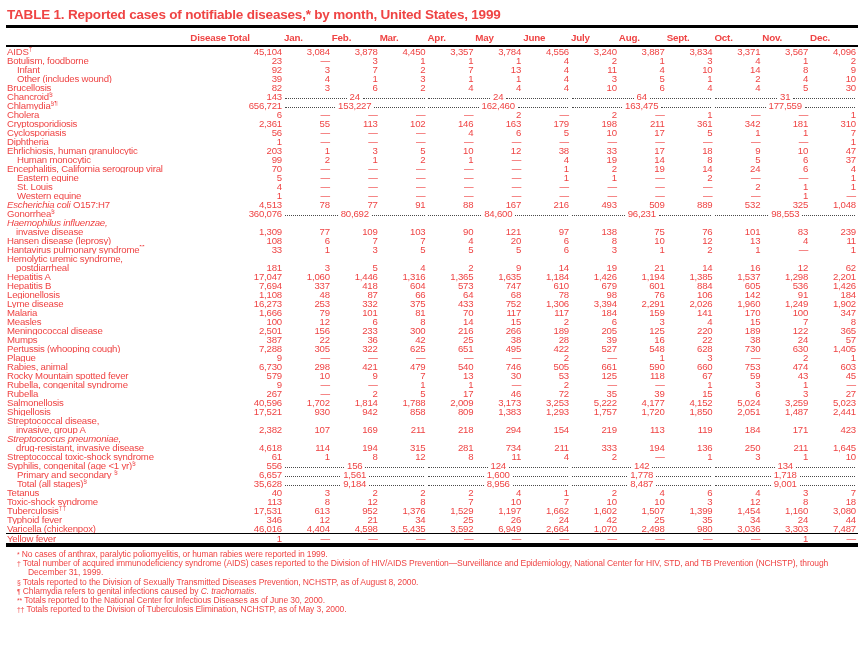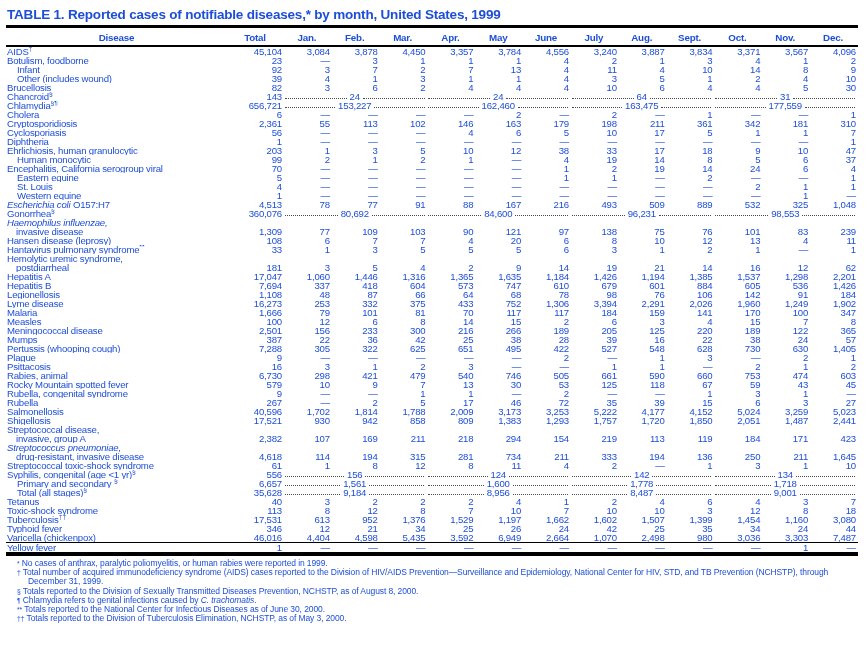--- a/index.html
+++ b/index.html
@@ -1,25 +1,25 @@
 <!DOCTYPE html>
 <html><head>
 <meta charset="utf-8">
 <style>
   html,body{margin:0;padding:0;background:#fff;}
   .page{width:867px;height:652px;box-sizing:border-box;padding:5px 9px 0 6px;
-        font-family:"Liberation Sans","DejaVu Sans",sans-serif;color:#1d4ed8;overflow:hidden;}
+        font-family:"Liberation Sans","DejaVu Sans",sans-serif;color:#ef4444;overflow:hidden;}
   .title{font-size:13.5px;font-weight:bold;letter-spacing:-0.2px;
          padding:2px 0 3px 1px;border-bottom:3px solid #000;margin:0;}
   .tablewrap{border-bottom:4px solid #000;}
   table{width:100%;border-collapse:collapse;table-layout:fixed;}
   col.c-disease{width:222px;} col.c-total{width:56px;}
-  thead th{font-size:9.8px;line-height:11px;font-weight:bold;text-align:center;
+  thead th{font-size:9.8px;line-height:11px;font-weight:bold;text-align:left;
            letter-spacing:-0.2px;padding:4px 2px 2px 0;border-bottom:2.5px solid #000;white-space:nowrap;}
-  thead th.disease{text-align:center;padding-left:1px;}
+  thead th.disease{text-align:right;padding-left:1px;}
   tbody td{font-size:9.6px;line-height:9px;text-align:right;vertical-align:bottom;
            padding:0 2px 0 0;white-space:nowrap;letter-spacing:-0.2px;}
   tbody td.disease{text-align:left;padding-left:1px;overflow:hidden;}
   tbody td.disease.ind{padding-left:11px;}
   .l2{padding-left:9px;}
   sup{font-size:6.8px;line-height:0;letter-spacing:0;}
   tr.toprule td{border-top:1px solid #000;}
   td.q .lead{display:flex;align-items:flex-end;}
   .lead span{padding:0 2px;flex:0 0 auto;}
   .lead::before,.lead::after{content:"";flex:1 1 auto;border-bottom:1.5px dotted #4a4a4a;margin:0 1px 2px 1px;}
@@ -685,38 +685,20 @@
             <td>2</td>
             <td>—</td>
             <td>1</td>
             <td>3</td>
             <td>—</td>
             <td>2</td>
             <td>1</td>
           </tr>
           <tr>
             <td class="disease">
-              <div class="l1">Psittacosis</div>
-            </td>
-            <td>16</td>
-            <td>3</td>
-            <td>1</td>
-            <td>2</td>
-            <td>3</td>
-            <td>—</td>
-            <td>—</td>
-            <td>1</td>
-            <td>1</td>
-            <td>—</td>
-            <td>2</td>
-            <td>1</td>
-            <td>2</td>
-          </tr>
-          <tr>
-            <td class="disease">
               <div class="l1">Rabies, animal</div>
             </td>
             <td>6,730</td>
             <td>298</td>
             <td>421</td>
             <td>479</td>
             <td>540</td>
             <td>746</td>
             <td>505</td>
             <td>661</td>

